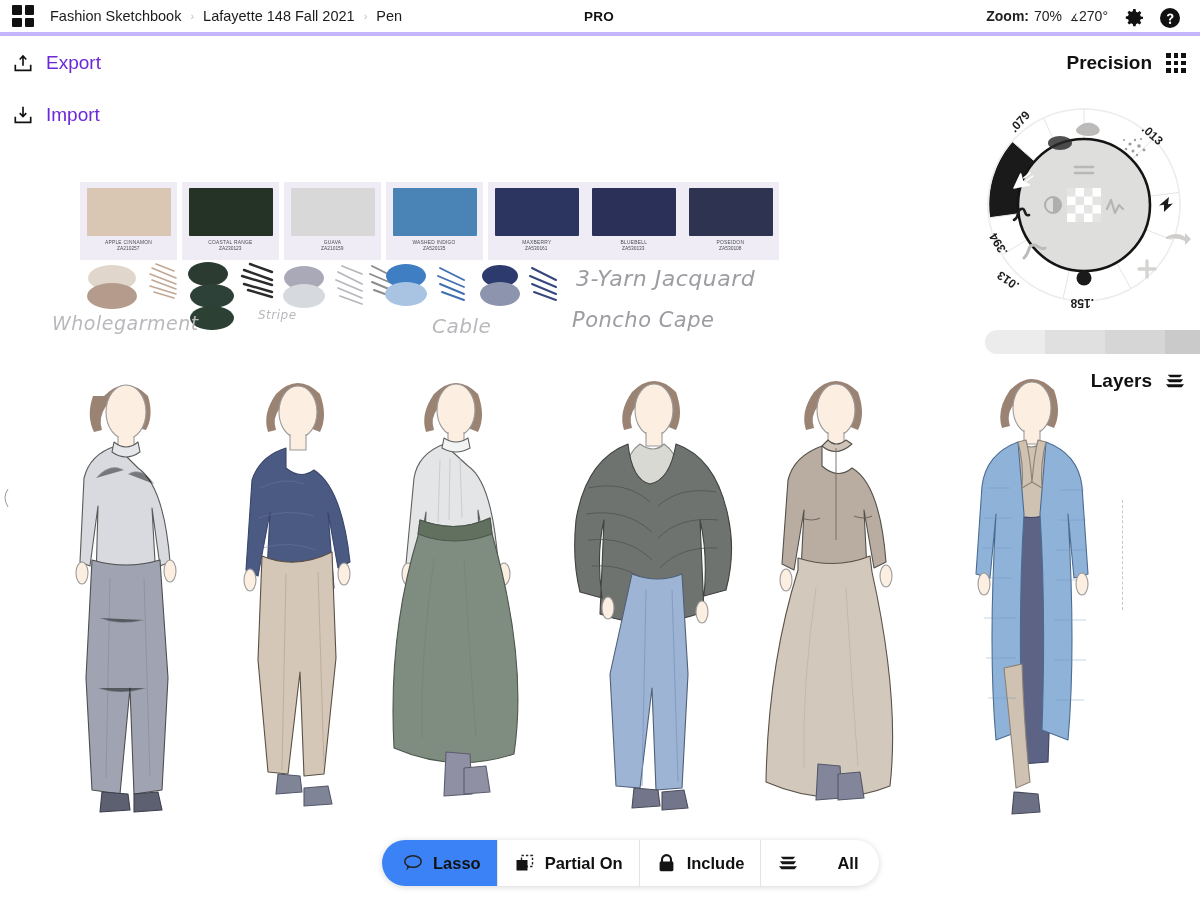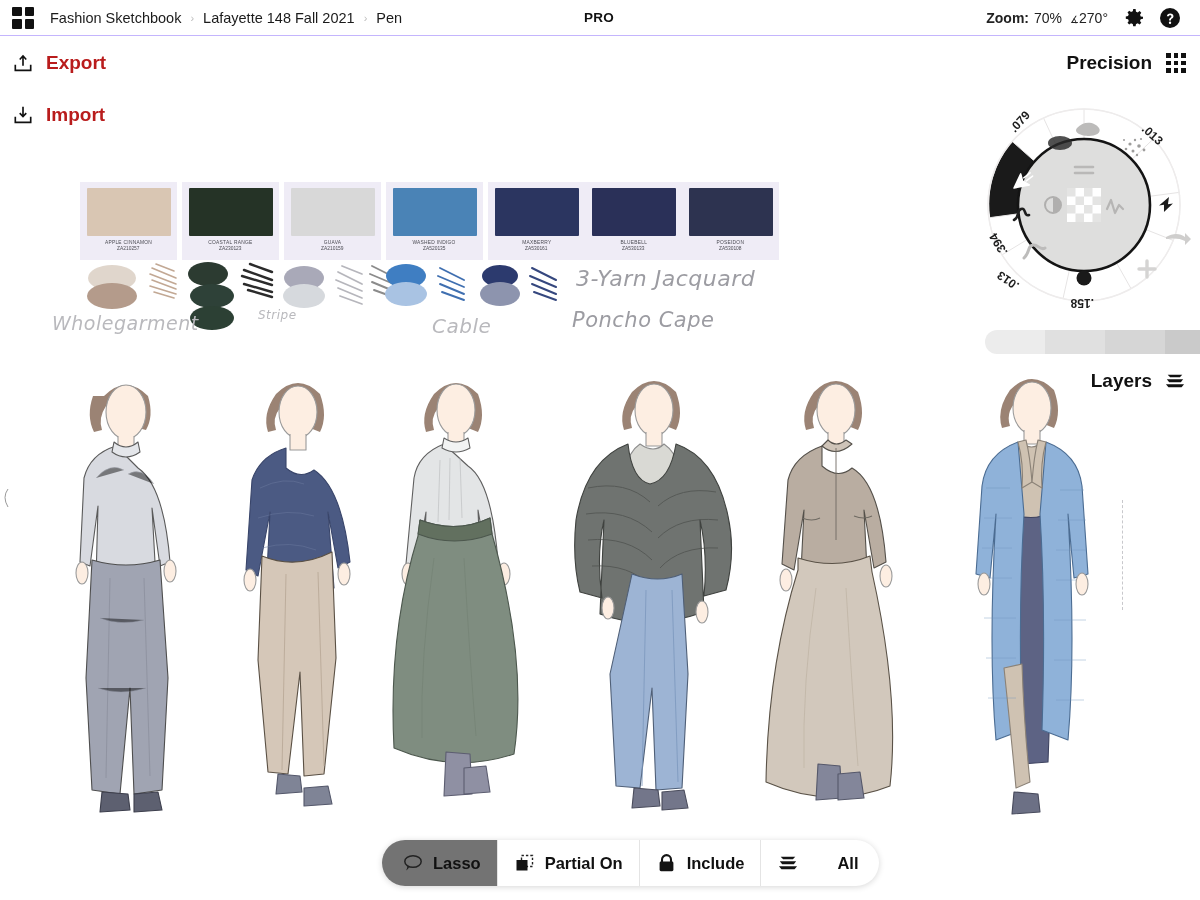--- a/index.html
+++ b/index.html
@@ -7,42 +7,42 @@
     width: 1200px; height: 900px;
     font-family: "Liberation Sans", sans-serif;
     background: #ffffff;
     overflow: hidden;
   }
   #app { position: relative; width: 1200px; height: 900px; }
 
   
   .topbar {
     position: absolute; left: 0; top: 0; width: 1200px; height: 36px;
-    background: #fff; border-bottom: 1px solid #c4b5fd;
+    background: #fff; border-bottom: 4px solid #c4b5fd;
     display: flex; align-items: center;
   }
   .grid-btn { width: 22px; height: 22px; margin-left: 12px; display: grid;
     grid-template-columns: 1fr 1fr; grid-template-rows: 1fr 1fr; gap: 3px; }
   .grid-btn i { background: #111; border-radius: 1px; display: block; }
   .breadcrumb { display: flex; align-items: center; margin-left: 16px; font-size: 14.5px; color: #1b1b1b; }
   .crumb { white-space: nowrap; }
   .crumb-sep { color: #bdbdbd; margin: 0 9px; font-size: 11px; }
   .pro-badge { position: absolute; left: 584px; font-weight: bold; font-size: 13.5px; letter-spacing: .3px; color: #111; }
   .zoom-group { position: absolute; right: 92px; display: flex; align-items: baseline; font-size: 14px; color: #222; }
   .zoom-label { font-weight: bold; margin-right: 5px; }
   .zoom-val { margin-right: 8px; }
   .angle-val { color: #222; }
   .angle-val .ang { font-size: 10px; }
   .ticon { position: absolute; width: 24px; height: 24px; }
   .gear { right: 54px; }
   .help { right: 18px; }
 
   
   .side-action { position: absolute; left: 12px; display: flex; align-items: center; gap: 12px; }
-  .side-action .lbl { font-size: 19px; font-weight: bold; color: #b91c1c; text-align: right; }
+  .side-action .lbl { font-size: 19px; font-weight: normal; color: #6d28d9; text-align: right; }
   .export-row { top: 52px; }
   .import-row { top: 104px; }
 
   
   .precision-row { position: absolute; right: 14px; top: 52px; display: flex; align-items: center; gap: 14px; }
   .precision-row .lbl { font-size: 19px; font-weight: bold; color: #111; }
   .dot-grid { width: 20px; height: 20px; display: grid;
     grid-template-columns: repeat(3,1fr); grid-template-rows: repeat(3,1fr); gap: 3px; }
   .dot-grid i { background: #111; display: block; }
 
@@ -78,21 +78,21 @@
   .figure svg { display: block; }
 
   
   .bottombar { position: absolute; left: 382px; top: 840px; height: 46px;
     background: #fff; border-radius: 23px; display: flex; align-items: stretch;
     box-shadow: 0 1px 6px rgba(0,0,0,.16); overflow: hidden; }
   .bseg { display: flex; align-items: center; gap: 9px; padding: 0 16px; font-size: 16.5px;
     font-weight: bold; color: #111; border-right: 1px solid #e4e4e4; }
   .bseg:last-child { border-right: none; padding-right: 20px; gap: 38px; }
   .bseg:first-child { padding-left: 20px; }
-  .bseg.active { background: #737373; }
+  .bseg.active { background: #3b82f6; }
   .bico { width: 22px; height: 22px; display: flex; align-items: center; justify-content: center; }
 
   .edge-mark { position: absolute; left: 0; top: 487px; width: 10px; height: 22px; }
   .ruler-tick { position: absolute; left: 1122px; top: 500px; width: 1px; height: 110px;
     border-left: 1px dashed #c8c8cc; }
 </style>
 </head>
 <body>
 
 <div id="app">

